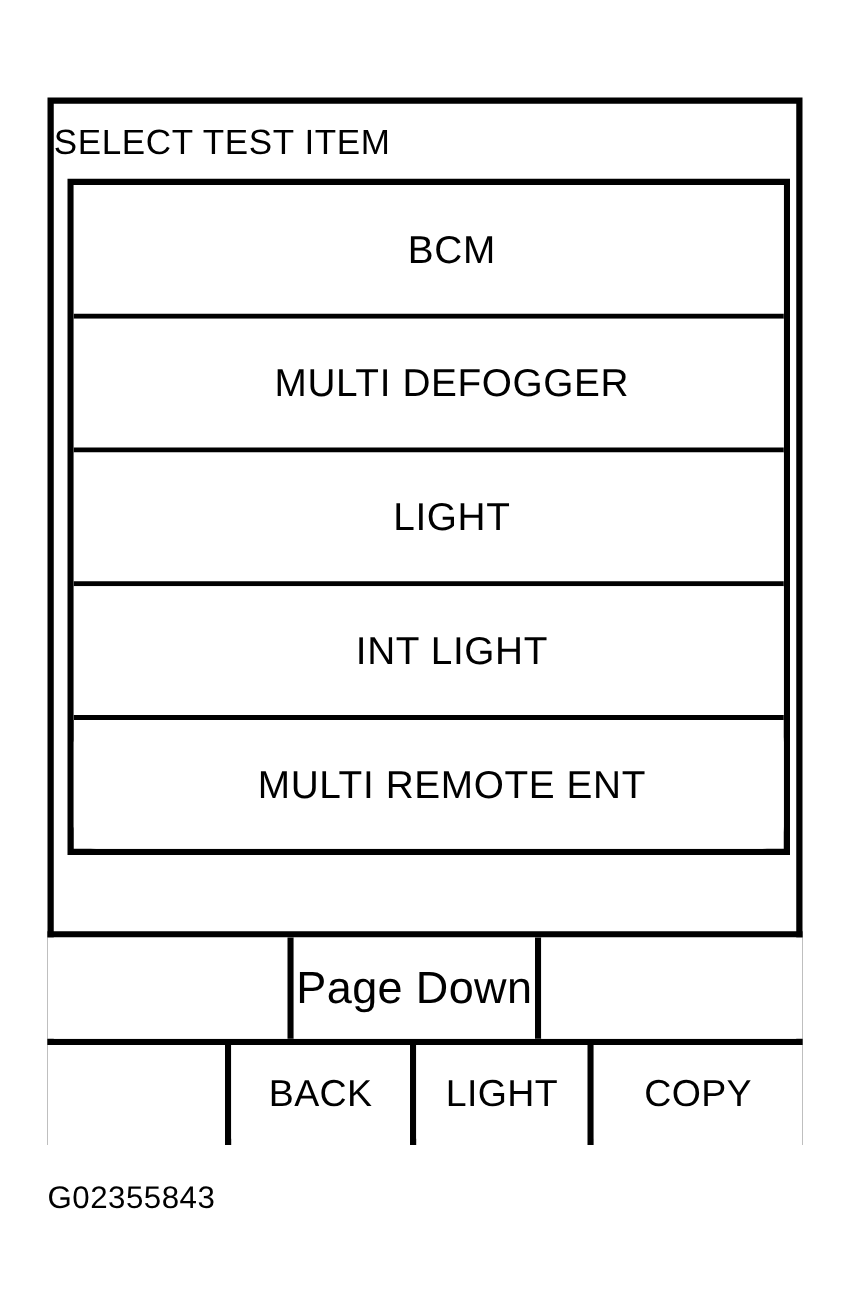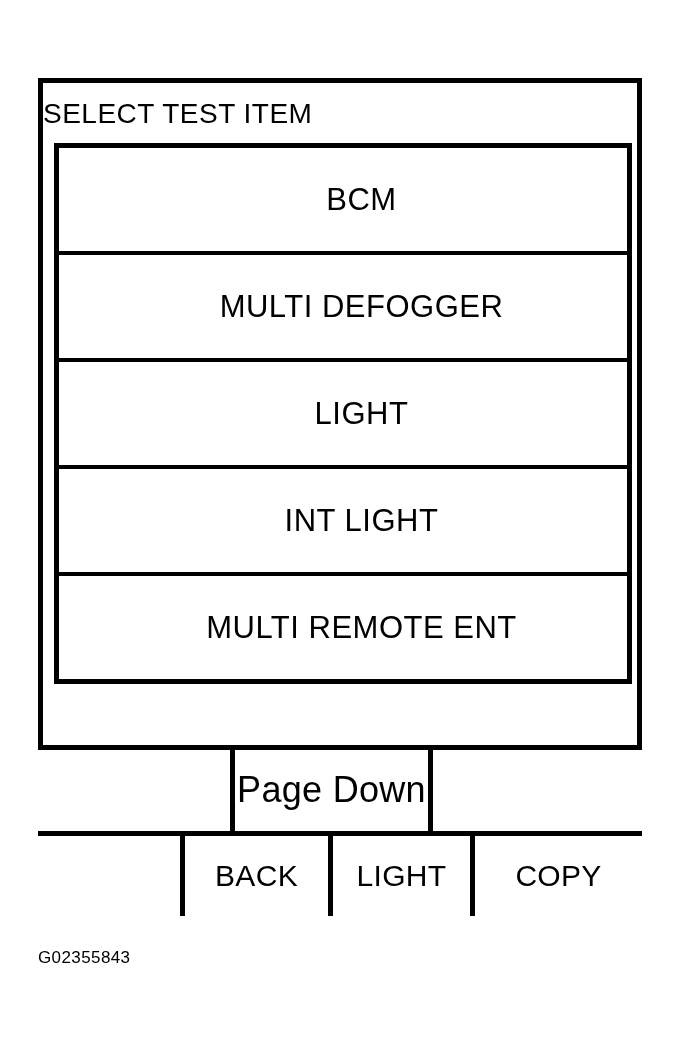--- a/index.html
+++ b/index.html
@@ -133,21 +133,21 @@
   #cell-fn-blank  { flex: 0 0 147px; }
   #cell-fn-back   { flex: 0 0 148px; }
   #cell-fn-light  { flex: 0 0 142px; }
   #cell-fn-copy   { flex: 1 1 auto; }
 
   
   #figure-caption {
     position: absolute;
     left: 38px;
     top: 944px;
-    font-size: 17px;
+    font-size: 25px;
     font-weight: normal;
     letter-spacing: 0.4px;
     line-height: 28px;
     white-space: nowrap;
   }
 </style>
 </head>
 <body>
 
 <div id="scan-tool-frame">

